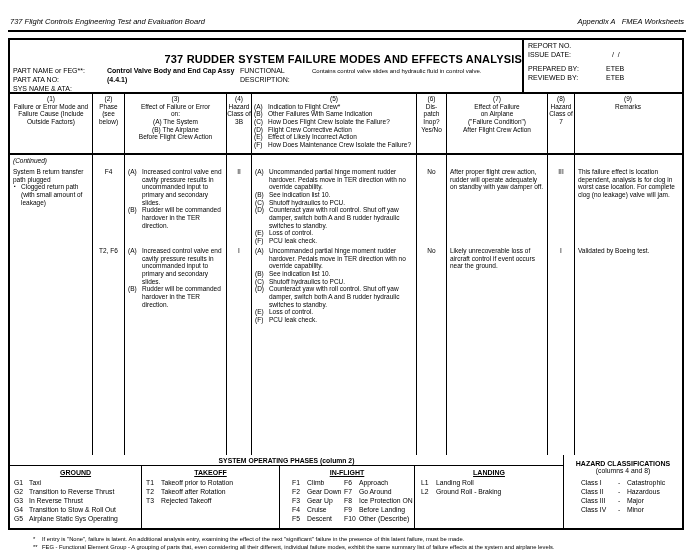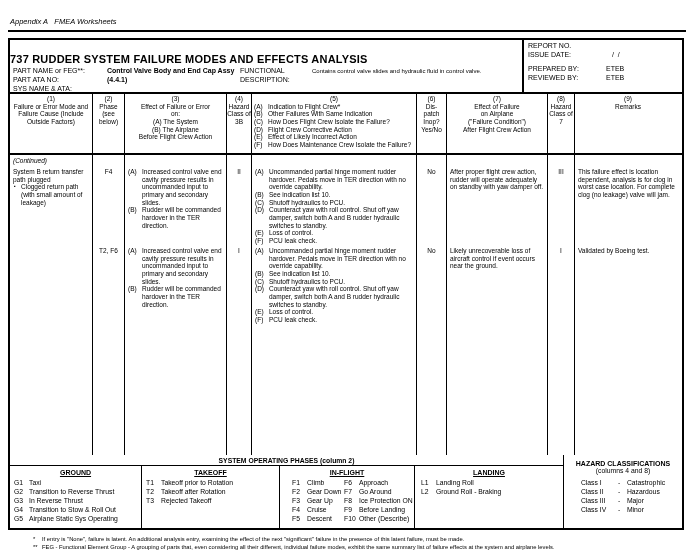--- a/index.html
+++ b/index.html
@@ -11,21 +11,21 @@
   }
   .pagehdr { position:absolute; top:17px; left:10px; right:5px; display:flex; justify-content:space-between; font-size:7.5px; font-style:italic; }
   .rule { position:absolute; top:30px; left:8px; width:678px; height:2px; background:#000; }
 
   .sheet { position:absolute; top:38px; left:8px; width:676px; height:492px; border:2px solid #000; display:flex; flex-direction:column; }
 
   
   .band-title { height:54px; border-bottom:2px solid #000; display:flex; flex:none; }
   .tb-left { width:512px; position:relative; }
   .tb-left .abs, .tb-right .abs { position:absolute; font-size:7px; white-space:nowrap; }
-  .doc-title { text-align:left; margin-top:13px; font-size:11px; font-weight:bold; letter-spacing:.2px; }
+  .doc-title { text-align:right; margin-top:13px; font-size:11px; font-weight:bold; letter-spacing:.2px; }
   .val-b { font-weight:bold; }
   .fn-val { font-size:6px !important; }
   .tb-right { flex:1; border-left:2px solid #000; position:relative; }
 
   
   .cols9 { display:grid; grid-template-columns:83px 32px 102px 25px 165px 30px 101px 27px 106px; height:100%; }
 
   
   .band-colhead { height:61px; border-bottom:2px solid #000; flex:none; }
   .hc { border-right:1px solid #000; font-size:6.5px; line-height:1.18; text-align:center; padding-top:1px; overflow:hidden; }
@@ -77,20 +77,21 @@
   
   .footnotes { position:absolute; left:33px; top:536px; right:8px; font-size:5.8px; line-height:1.3; }
   .fnrow { display:flex; }
   .fnrow .mk { flex:none; width:9px; }
   .fnrow .tx { flex:1; }
 </style>
 </head>
 <body>
 
 <div class="pagehdr">
+  <span>737 Flight Controls Engineering Test and Evaluation Board</span>
   <span>Appendix A&nbsp;&nbsp; FMEA Worksheets</span>
 </div>
 <div class="rule"></div>
 
 <div class="sheet">
 
   <div class="band-title">
     <div class="tb-left">
       <div class="doc-title">737 RUDDER SYSTEM FAILURE MODES AND EFFECTS ANALYSIS</div>
       <span class="abs" style="left:3px;top:27px;">PART NAME or FEG**:</span>

